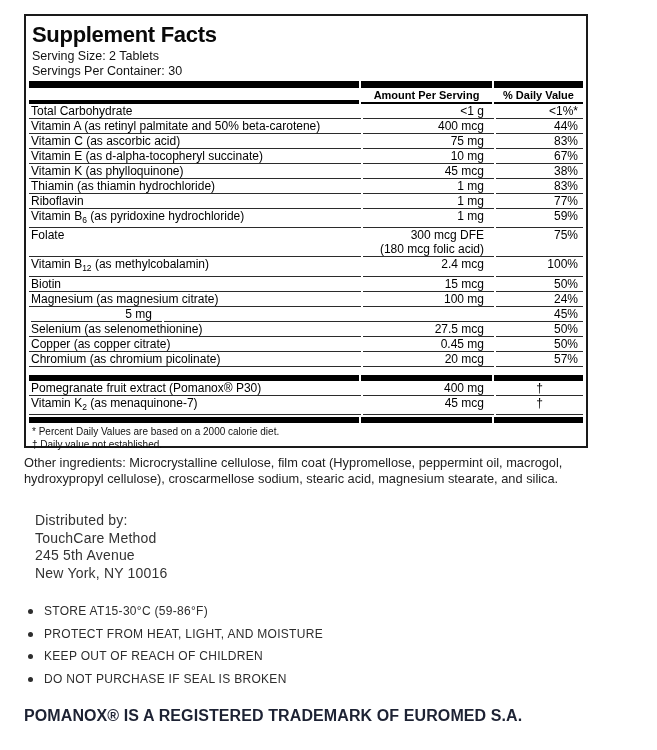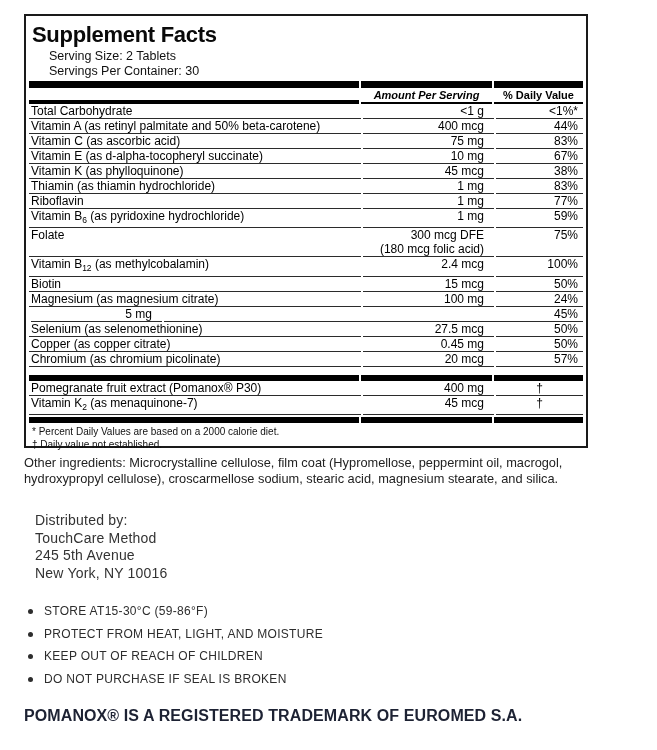--- a/index.html
+++ b/index.html
@@ -18,35 +18,35 @@
     width:564px;height:434px;
     border:2px solid #1a1a1a;
     box-sizing:border-box;
     background:#fff;
     padding:0 3px;
   }
   .sf-title{
     font-size:22px;font-weight:bold;letter-spacing:-0.3px;
     margin:9px 0 0 3px;line-height:20px;color:#0a0a0a;
   }
-  .sf-serving{font-size:12.5px;line-height:11px;margin:4px 0 0 20px;color:#111;}
+  .sf-serving{font-size:12.5px;line-height:11px;margin:4px 0 0 3px;color:#111;}
   .sf-serving.first{margin-top:6px;}
 
   
   .bar{display:flex;height:7px;margin-top:4px;}
   .bar.mid{height:6px;margin-top:8px;}
   .bar.low{height:6px;margin-top:2px;}
   .bar .b1{width:330px;background:#000;}
   .bar .b2{width:131px;margin-left:2px;background:#000;}
   .bar .b3{flex:1;margin-left:2px;background:#000;}
 
   
   .hdr-row{display:flex;font-size:11px;font-weight:bold;}
   .hdr-row .c1{width:330px;border-bottom:4px solid #000;}
-  .hdr-row .c2{width:131px;margin-left:2px;text-align:center;border-bottom:2px solid #000;padding:1px 0;font-style:italic;}
+  .hdr-row .c2{width:131px;margin-left:2px;text-align:center;border-bottom:2px solid #000;padding:1px 0;}
   .hdr-row .c3{flex:1;margin-left:2px;text-align:center;border-bottom:2px solid #000;padding:1px 0;}
 
   
   .rows{display:block;}
   .row{display:flex;font-size:12px;line-height:14px;}
   .row .c1{width:330px;border-bottom:1px solid #2b2b2b;padding-left:2px;white-space:nowrap;}
   .row .c2{width:131px;margin-left:2px;border-bottom:1px solid #2b2b2b;text-align:right;padding-right:10px;box-sizing:border-box;white-space:nowrap;}
   .row .c3{flex:1;margin-left:2px;border-bottom:1px solid #2b2b2b;text-align:right;padding-right:5px;box-sizing:border-box;}
   .row .c3.ctr{text-align:center;padding-right:0;}
   .row sub{font-size:8.5px;}

